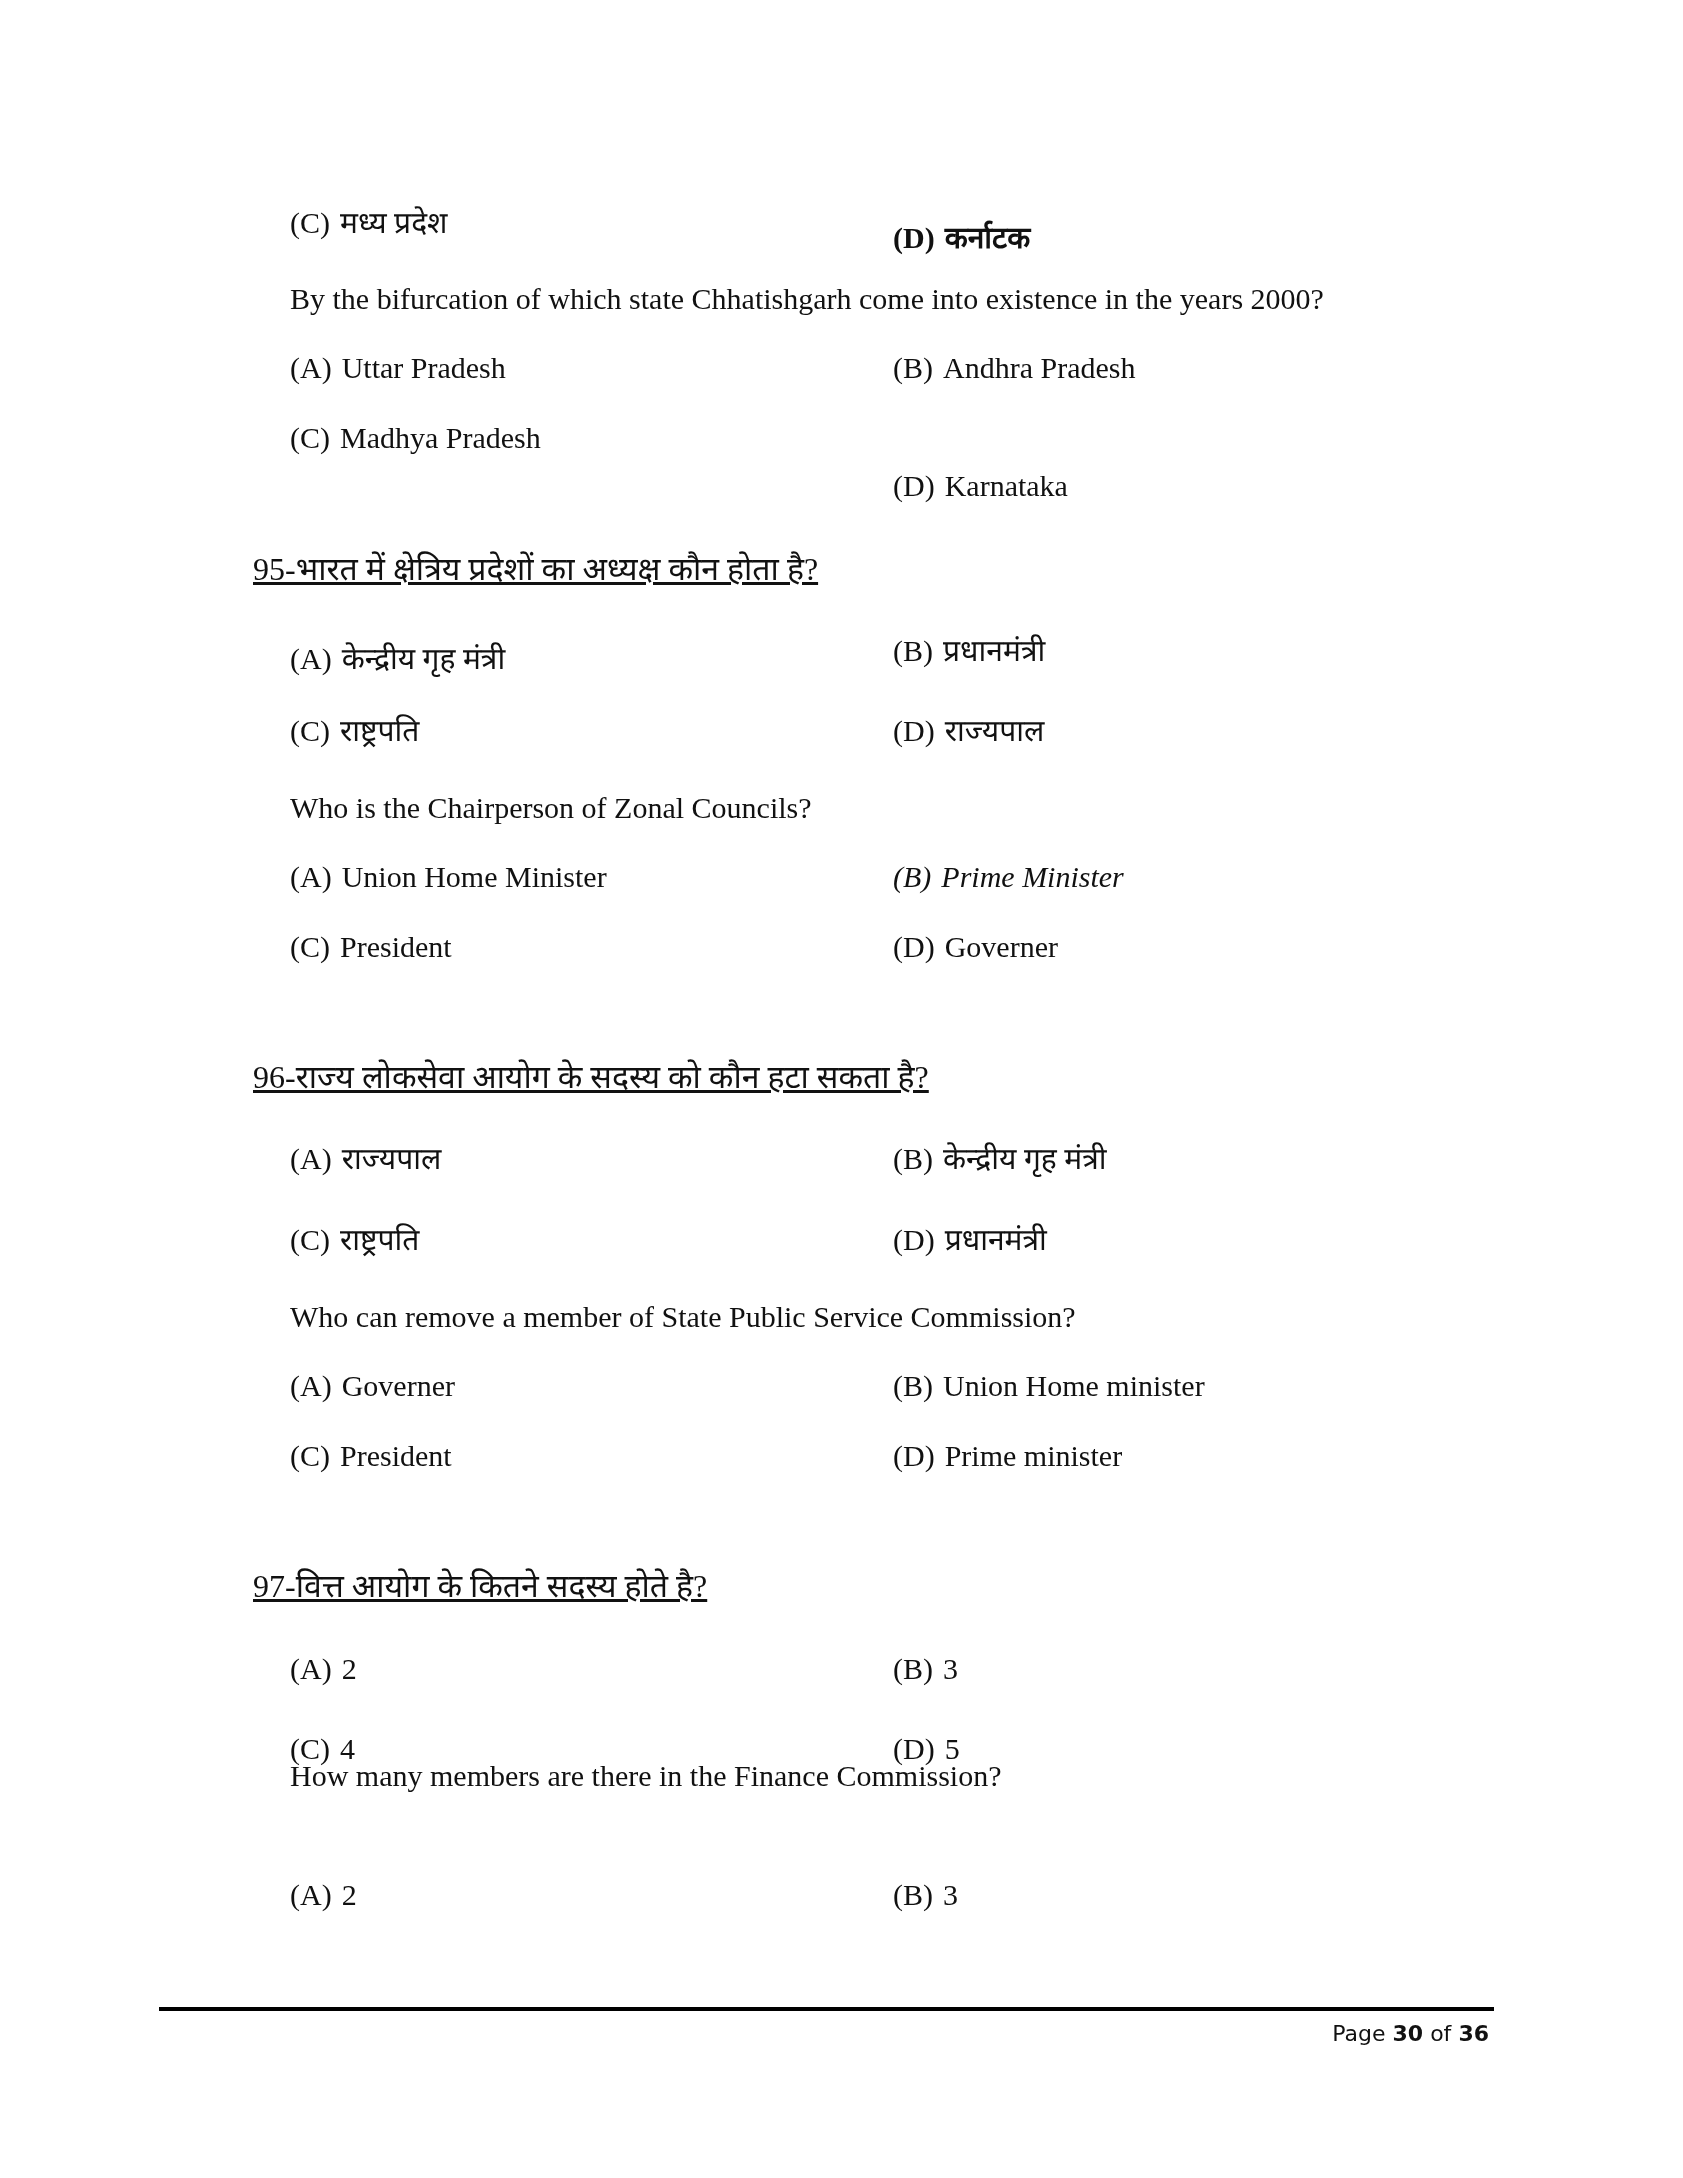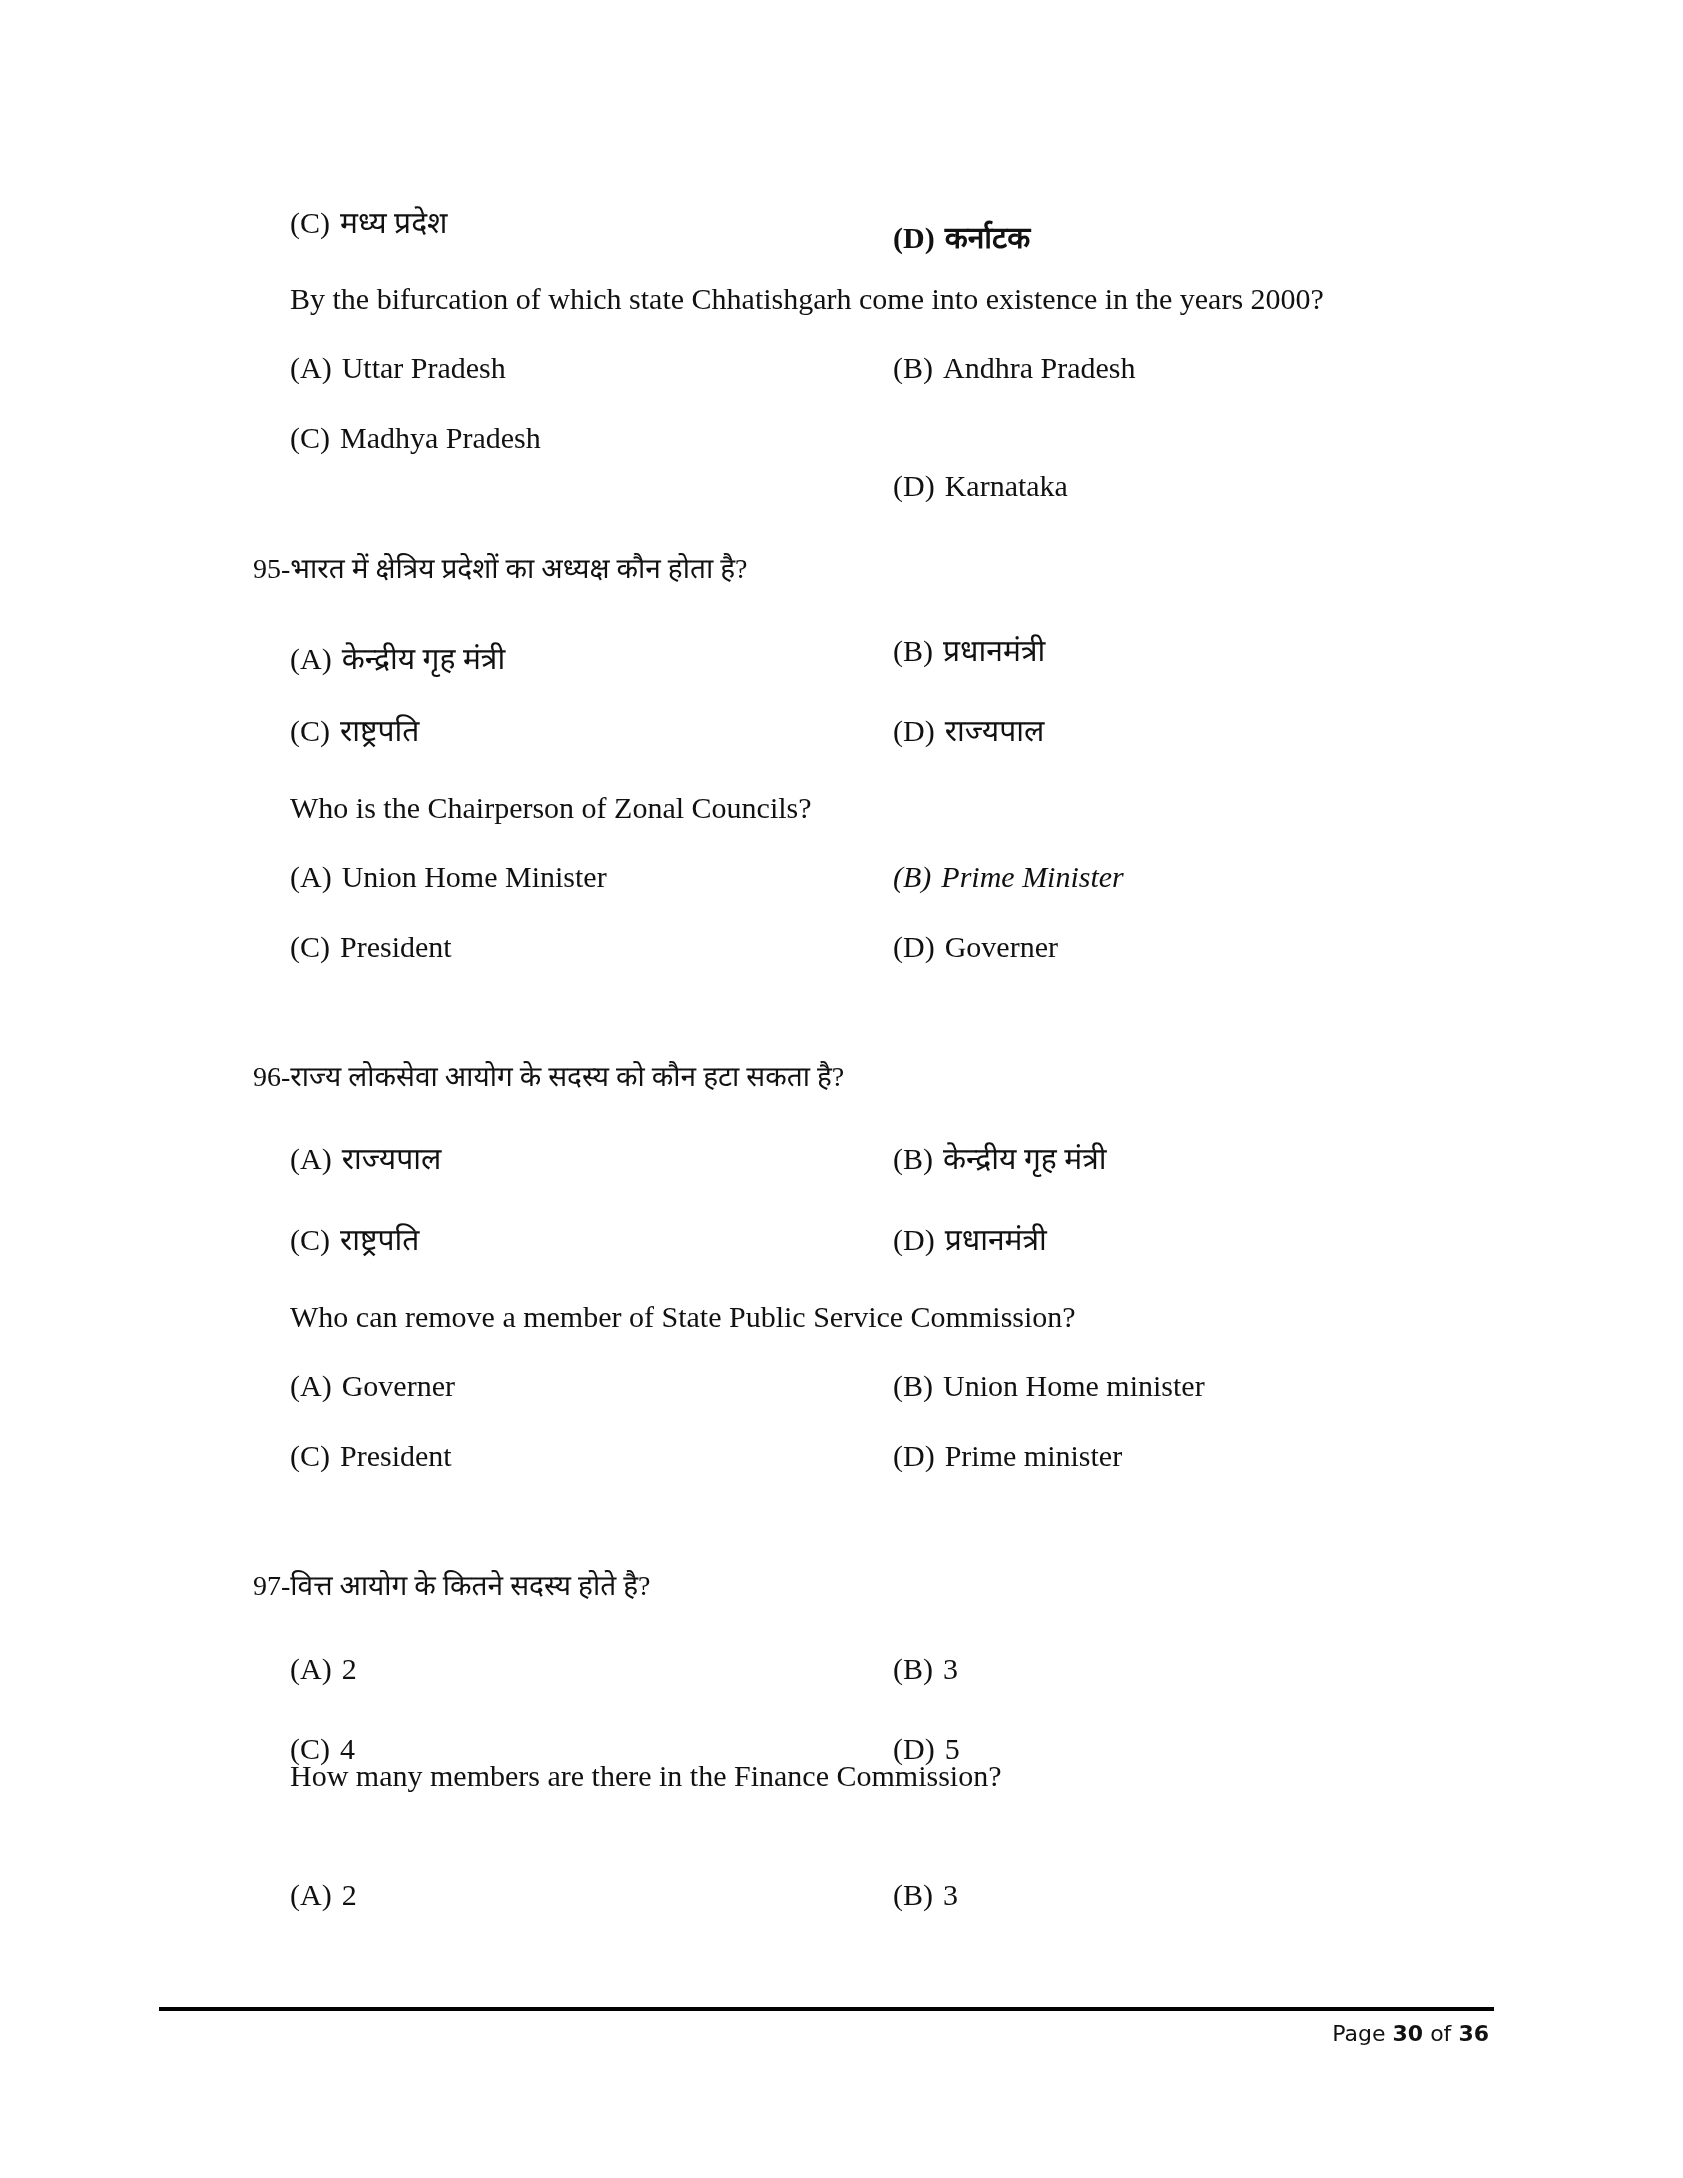--- a/index.html
+++ b/index.html
@@ -1,19 +1,19 @@
 <!DOCTYPE html>
 <html><head>
 <meta charset="utf-8">
 <style>
   html, body { margin: 0; padding: 0; background: #ffffff; }
   body { width: 1683px; height: 2178px; position: relative; overflow: hidden;
          font-family: "Liberation Serif", "DejaVu Serif", serif; color: #111; }
   .line { position: absolute; font-size: 30px; line-height: 40px; white-space: nowrap; }
-  .q { left: 253px; font-size: 28px; }
+  .q { left: 253px; font-size: 32px; text-decoration: underline; }
   .opt-l { left: 290px; }
   .opt-r { left: 893px; }
   .eng { left: 290px; }
   .opt-lbl { margin-right: 10px; }
   .rule { position: absolute; left: 159px; top: 2007px; width: 1335px; height: 4px; background: #000; }
   .footer { position: absolute; right: 194px; top: 2016px; font-family: "DejaVu Sans", sans-serif;
             font-size: 22px; line-height: 36px; color: #111; }
   .footer b { font-weight: bold; }
 </style>
 </head>

